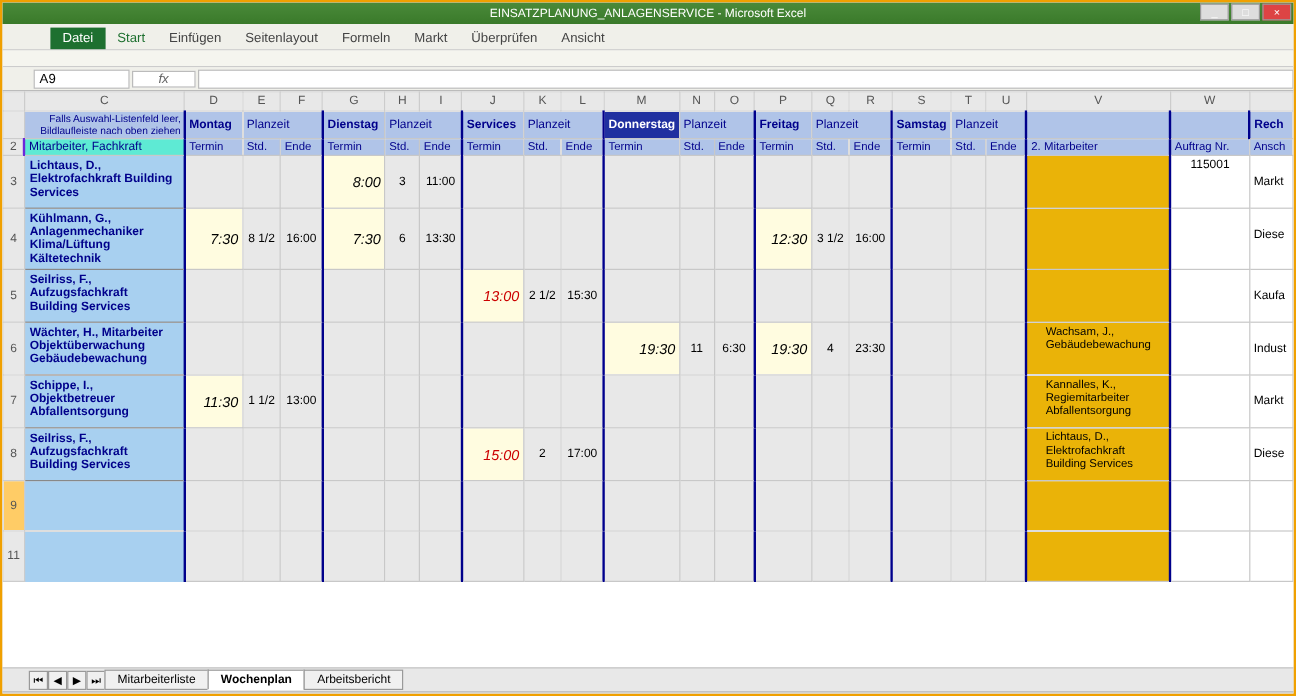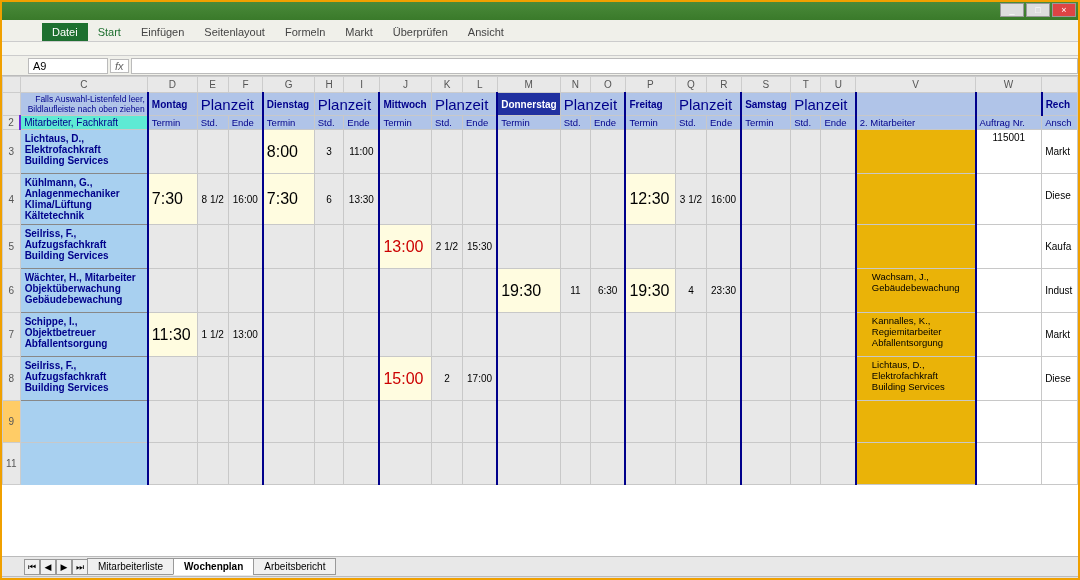--- a/index.html
+++ b/index.html
@@ -8,37 +8,37 @@
 .win-controls { position: absolute; right: 2px; top: 1px; display: flex; gap: 2px; }
 .win-btn { width: 24px; height: 14px; background: #ddd; border: 1px solid #999; font-size: 9px; text-align: center; line-height: 12px; cursor: pointer; }
 .win-btn.close { background: #d44; color: #fff; }
 .ribbon-tabs { background: #f0f0ea; height: 22px; display: flex; align-items: flex-end; padding-left: 40px; border-bottom: 1px solid #ccc; font-size: 11px; }
 .ribbon-tab { padding: 3px 10px; cursor: pointer; color: #444; }
 .ribbon-tab.active { background: #1e7030; color: #fff; }
 .ribbon-tab.highlight { color: #1e7030; }
 .ribbon-area { background: #f5f5ef; height: 14px; border-bottom: 1px solid #ccc; }
 .formula-bar { background: #f0f0ea; height: 20px; display: flex; align-items: center; border-bottom: 1px solid #bbb; font-size: 11px; }
 .name-box { width: 80px; border: 1px solid #bbb; background: #fff; padding: 1px 4px; margin-left: 26px; }
-.fx-label { padding: 0 4px; font-style: italic; color: #666; border: 1px solid #bbb; background: #fff; margin-left: 2px; }
+.fx-label { padding: 0 21px; font-style: italic; color: #666; border: 1px solid #bbb; background: #fff; margin-left: 2px; }
 .formula-input { flex: 1; border: 1px solid #bbb; background: #fff; margin-left: 2px; height: 16px; }
 .sheet-area { position: relative; background: #fff; height: 480px; overflow: hidden; }
 table { border-collapse: collapse; table-layout: fixed; font-size: 10px; }
 .col-header td { background: #e8e8e8; border: 1px solid #ccc; text-align: center; font-size: 10px; height: 16px; color: #555; }
 .row-header { background: #e8e8e8; border: 1px solid #ccc; text-align: center; width: 18px; font-size: 10px; color: #555; }
 .corner { background: #e8e8e8; border: 1px solid #ccc; width: 18px; }
 td { border: 1px solid #c8c8c8; vertical-align: middle; padding: 1px 3px; height: 14px; overflow: hidden; white-space: nowrap; }
 .h-label { background: #5eead4; color: #00008b; font-weight: normal; border-left: 2px solid #6d28d9; }
 .h-day { background: #b0c4e8; color: #00008b; font-weight: bold; border-left: 2px solid #00008b; font-size: 10px; }
 .h-day.thu { background: #2030a0; color: #fff; }
-.h-plan { background: #b0c4e8; color: #00008b; font-size: 15px; }
+.h-plan { background: #b0c4e8; color: #00008b; font-size: 10px; }
 .h-sub { background: #b0c4e8; color: #00008b; font-size: 9.5px; }
 .h-sub.first { border-left: 2px solid #00008b; }
 .emp-cell { background: #a8d0f0; color: #00008b; font-weight: bold; font-size: 10px; white-space: normal; vertical-align: top; padding: 3px 4px; border-bottom: 1px solid #888; }
 .emp-cell-blank { background: #a8d0f0; border-bottom: none; }
-.termin { background: #fffce0; text-align: left; font-size: 16px; font-family: 'Arial', sans-serif; border-left: 2px solid #00008b; }
+.termin { background: #fffce0; text-align: right; font-size: 12px; font-family: 'Arial', sans-serif; border-left: 2px solid #00008b; font-style: italic; }
 .termin.red { color: #cc0000; }
 .std { background: #e8e8e8; text-align: center; font-size: 10px; }
 .ende { background: #e8e8e8; text-align: center; font-size: 10px; }
 .termin-empty { background: #e8e8e8; border-left: 2px solid #00008b; }
 .std-empty { background: #e8e8e8; }
 .mit2 { background: #eab308; font-size: 9.5px; white-space: normal; vertical-align: top; padding: 2px 15px; border-left: 2px solid #00008b; }
 .auftrag { background: #fff; vertical-align: top; padding: 2px 16px; border-left: 2px solid #00008b; }
 .ansch { background: #fff; vertical-align: top; padding: 16px 3px; margin-left: 32px; }
 .note-cell { background: #b0c4e8; font-size: 8.5px; color: #00008b; white-space: normal; padding: 1px 2px; text-align: right; }
 .row-sel { background: #ffcc66 !important; }
@@ -48,20 +48,21 @@
 .sheet-tab { padding: 2px 10px; border: 1px solid #999; background: #f0f0f0; cursor: pointer; margin-left: -1px; }
 .sheet-tab.active { background: #fff; border-bottom: 1px solid #fff; font-weight: bold; }
 .status-bar { background: #e0e0e0; height: 18px; border-top: 1px solid #bbb; display: flex; align-items: center; justify-content: flex-end; padding-right: 6px; font-size: 10px; gap: 6px; }
 .big-row td { height: 42px; }
 .hint-row td { height: 20px; }
 </style>
 </head>
 <body>
 
 <div class="titlebar">
+  <span>EINSATZPLANUNG_ANLAGENSERVICE - Microsoft Excel</span>
   <div class="win-controls">
     <div class="win-btn">_</div>
     <div class="win-btn">□</div>
     <div class="win-btn close">×</div>
   </div>
 </div>
 
 <div class="ribbon-tabs">
   <div class="ribbon-tab active">Datei</div>
   <div class="ribbon-tab highlight">Start</div>
@@ -135,21 +136,21 @@
   <td></td>
 </tr>
 
 <tr class="hint-row">
   <td class="row-header"></td>
   <td class="note-cell">Falls Auswahl-Listenfeld leer, Bildlaufleiste nach oben ziehen</td>
   <td class="h-day">Montag</td>
   <td class="h-plan" colspan="2">Planzeit</td>
   <td class="h-day">Dienstag</td>
   <td class="h-plan" colspan="2">Planzeit</td>
-  <td class="h-day">Mittwoch</td>
+  <td class="h-day">Services</td>
   <td class="h-plan" colspan="2">Planzeit</td>
   <td class="h-day thu">Donnerstag</td>
   <td class="h-plan" colspan="2">Planzeit</td>
   <td class="h-day">Freitag</td>
   <td class="h-plan" colspan="2">Planzeit</td>
   <td class="h-day">Samstag</td>
   <td class="h-plan" colspan="2">Planzeit</td>
   <td class="h-day"></td>
   <td class="h-day"></td>
   <td class="h-day">Rech</td>

